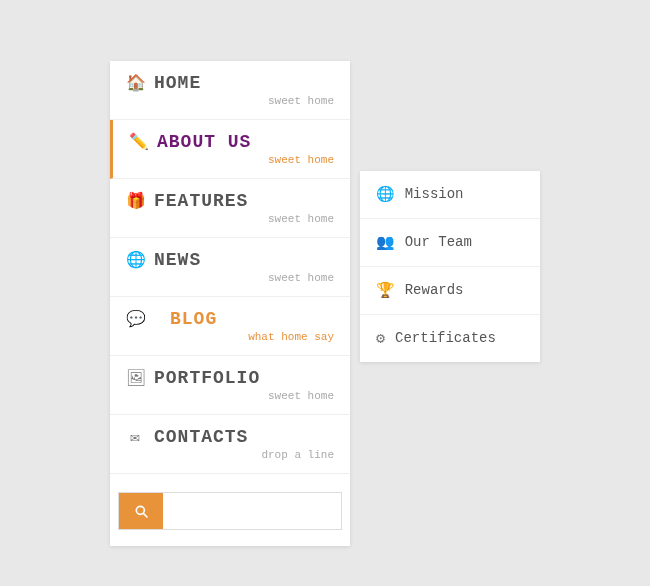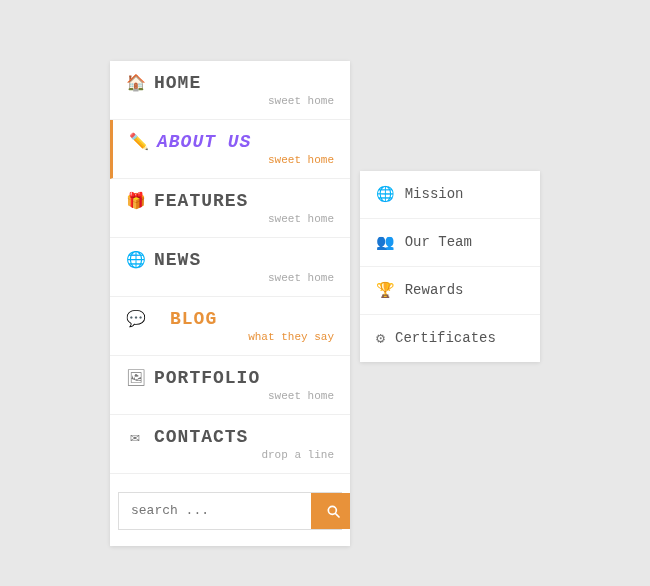--- a/index.html
+++ b/index.html
@@ -58,22 +58,21 @@
       font-size: 16px;
       color: #777;
       width: 18px;
       text-align: center;
     }
     .nav-item.active {
       background: #fff;
       border-left: 3px solid #e8923a;
     }
     .nav-item.active .nav-item-title {
-      color: #8b5cf6;
-      font-style: italic;
+      color: #701a75;
     }
     .nav-item.active .nav-item-subtitle {
       color: #e8923a;
     }
     .nav-item.active .nav-item-icon {
       color: #e8923a;
     }
     .nav-item.blog-active .nav-item-title {
       color: #e8923a;
       padding-left: 16px;
@@ -187,42 +186,41 @@
           <span class="nav-item-title">NEWS</span>
         </div>
         <div class="nav-item-subtitle">sweet home</div>
       </div>
 
       <div class="nav-item blog-active">
         <div class="nav-item-top">
           <span class="nav-item-icon">💬</span>
           <span class="nav-item-title">BLOG</span>
         </div>
-        <div class="nav-item-subtitle">what they say</div>
+        <div class="nav-item-subtitle">what home say</div>
       </div>
 
       <div class="nav-item">
         <div class="nav-item-top">
           <span class="nav-item-icon">🖼</span>
           <span class="nav-item-title">PORTFOLIO</span>
         </div>
         <div class="nav-item-subtitle">sweet home</div>
       </div>
 
       <div class="nav-item">
         <div class="nav-item-top">
           <span class="nav-item-icon">✉</span>
           <span class="nav-item-title">CONTACTS</span>
         </div>
         <div class="nav-item-subtitle">drop a line</div>
       </div>
 
       <div class="search-wrapper">
         <div class="search-bar">
-          <input class="search-input" type="text" placeholder="search ..." style="">
           <button class="search-btn">
             <svg class="search-icon-svg" viewBox="0 0 24 24" xmlns="http://www.w3.org/2000/svg">
               <path d="M21 21l-4.35-4.35M17 11A6 6 0 1 1 5 11a6 6 0 0 1 12 0z" stroke="#fff" stroke-width="2.5" stroke-linecap="round" fill="none"></path>
             </svg>
           </button>
         </div>
       </div>
     </div>
   </div>
 

